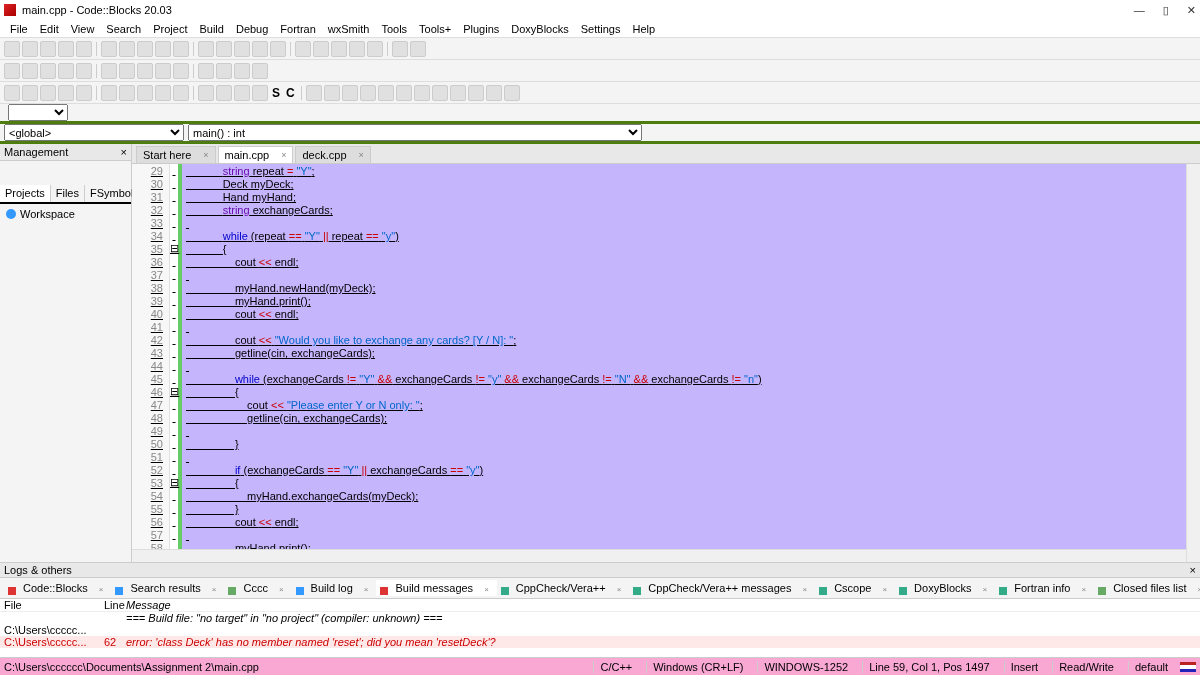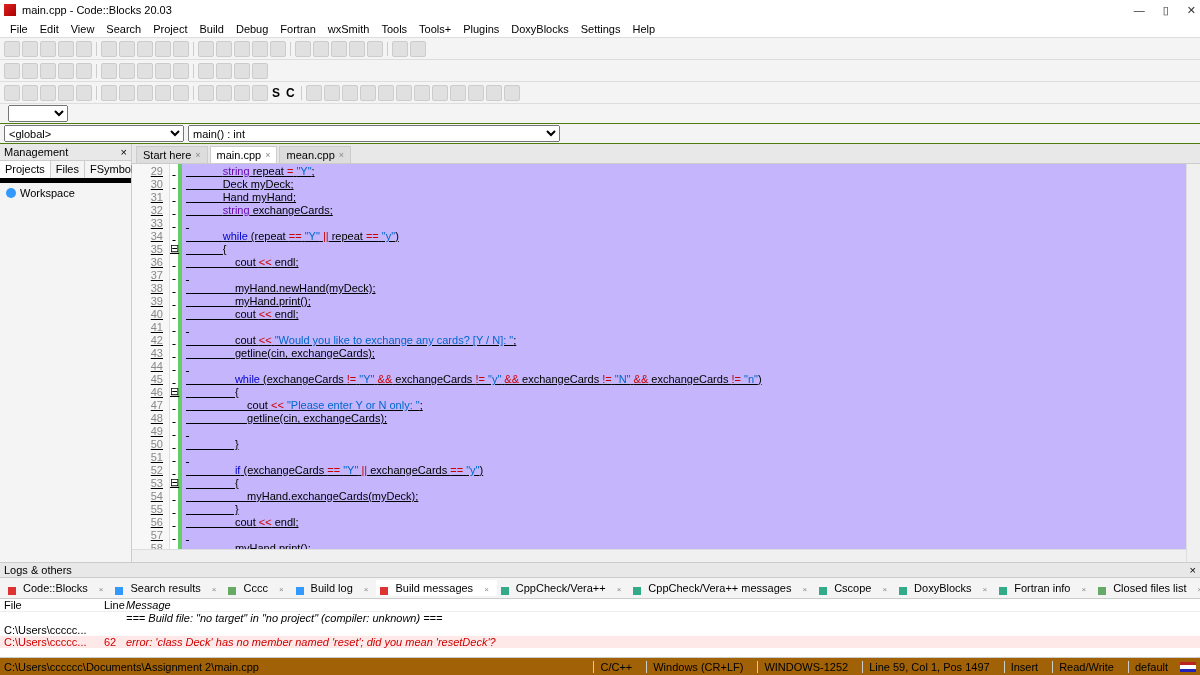--- a/index.html
+++ b/index.html
@@ -7,33 +7,33 @@
 .titlebar { height: 20px; background: #fff; display: flex; align-items: center; padding: 0 4px; }
 .titlebar .icon { width: 12px; height: 12px; background: linear-gradient(135deg,#d22,#a00); margin-right: 6px; }
 .titlebar .title { flex: 1; font-size: 11px; }
 .titlebar .winbtns { display: flex; gap: 18px; font-size: 14px; color: #333; }
 .menubar { height: 18px; background: #fff; display: flex; align-items: center; padding: 0 4px; border-bottom: 1px solid #ddd; }
 .menubar span { padding: 0 6px; font-size: 11px; cursor: default; }
 .toolbar { height: 22px; background: #f4f4f4; border-bottom: 1px solid #ddd; display: flex; align-items: center; padding: 0 4px; gap: 2px; }
 .toolbar .tbtn { width: 16px; height: 16px; background: #e0e0e0; border: 1px solid #ccc; border-radius: 2px; }
 .toolbar .sep { width: 1px; height: 14px; background: #ccc; margin: 0 2px; }
 .toolbar .bold { font-weight: bold; font-size: 12px; padding: 0 2px; }
-.scoperow { height: 20px; background: #f4f4f4; border-bottom: 1px solid #4d7c0f; display: flex; align-items: center; padding: 0 4px; gap: 4px; }
+.scoperow { height: 20px; background: #f4f4f4; border-bottom: 3px solid #4d7c0f; display: flex; align-items: center; padding: 0 4px; gap: 4px; }
 .scoperow select { font-size: 11px; height: 17px; }
 .main { flex: 1; display: flex; min-height: 0; }
 .mgmt { width: 132px; background: #f4f4f4; border-right: 1px solid #ccc; display: flex; flex-direction: column; }
 .mgmt .hdr { background: #e8e8e8; padding: 2px 4px; font-size: 10px; border-bottom: 1px solid #ccc; display: flex; justify-content: space-between; }
-.mgmt .tabs { display: flex; font-size: 10px; border-bottom: 5px solid #000000; }
+.mgmt .tabs { display: flex; font-size: 10px; border-bottom: 2px solid #000000; margin-top: 24px; }
 .mgmt .tabs span { padding: 2px 5px; border-right: 1px solid #ccc; cursor: default; }
 .mgmt .tabs span.act { background: #fff; }
 .mgmt .tree { padding: 4px 6px; font-size: 11px; display: flex; align-items: center; gap: 4px; }
 .mgmt .tree .ball { width: 10px; height: 10px; border-radius: 50%; background: #39f; }
 .editor { flex: 1; display: flex; flex-direction: column; min-width: 0; }
 .edtabs { height: 20px; background: #e8e8e8; display: flex; align-items: flex-end; padding: 0 4px; border-bottom: 1px solid #ccc; }
-.edtabs .tab { padding: 2px 6px; font-size: 10px; background: #ddd; border: 1px solid #ccc; border-bottom: none; margin-right: 2px; display: flex; gap: 4px; align-items: center; cursor: default; }
+.edtabs .tab { padding: 2px 6px; font-size: 10px; background: #ddd; border: 1px solid #ccc; border-bottom: none; margin-right: 2px; display: flex; gap: 12px; align-items: center; cursor: default; }
 .edtabs .tab.act { background: #fff; }
 .edtabs .x { color: #888; font-size: 9px; }
 .code { flex: 1; background: #c4b5fd; display: flex; overflow: hidden; font-family: Consolas, monospace; font-size: 11px; position: relative; text-decoration: underline; }
 .gutter { width: 38px; background: #f7f7f7; border-right: 1px solid #e0e0e0; text-align: right; padding: 1px 6px 0 0; color: #888; line-height: 13px; }
 .marker { width: 12px; background: #fff; border-right: 4px solid #6c6; line-height: 13px; font-size: 9px; text-align: center; }
 .codetext { flex: 1; padding: 1px 4px 0 4px; line-height: 13px; white-space: pre; overflow: hidden; }
 .kw { color: #0000cc; }
 .ty { color: #6a0dad; }
 .str { color: #0066cc; }
 .op { color: #c00; }
@@ -45,21 +45,21 @@
 .logs .lt span { padding: 1px 4px; display: flex; gap: 3px; align-items: flex-end; white-space: nowrap; cursor: default; }
 .logs .lt .bx { color: #888; font-size: 8px; }
 .logs .lt .ic { width: 8px; height: 8px; }
 .logs .body { flex: 1; background: #fff; font-family: Consolas, monospace; font-size: 10px; overflow: hidden; }
 .logs .row { display: flex; padding: 0 4px; line-height: 12px; }
 .logs .row.h { font-weight: normal; color: #000; border-bottom: 1px solid #eee; }
 .logs .c1 { width: 100px; overflow: hidden; text-overflow: ellipsis; white-space: nowrap; }
 .logs .c2 { width: 22px; }
 .logs .c3 { flex: 1; white-space: nowrap; font-style: italic; }
 .logs .err { color: #c00; background: #ffe8e8; }
-.status { height: 18px; background: #a16207; border-top: 1px solid #ccc; display: flex; align-items: center; font-size: 10px; padding: 0 4px; }
+.status { height: 18px; background: #f9a8d4; border-top: 1px solid #ccc; display: flex; align-items: center; font-size: 10px; padding: 0 4px; }
 .status .l { flex: 1; }
 .status .r { display: flex; gap: 8px; padding-left: 41px; }
 .status .r span { border-left: 1px solid #ccc; padding: 0 6px; }
 .flag { width: 16px; height: 10px; background: linear-gradient(to bottom,#b22 33%,#fff 33% 66%,#22b 66%); margin-left: 6px; }
 </style>
 </head>
 <body>
 
 <div class="titlebar">
   <div class="icon"></div>
@@ -175,21 +175,21 @@
   <div class="tbtn"></div>
   <div class="tbtn"></div>
   <div class="tbtn"></div>
   <div class="tbtn"></div>
   <div class="tbtn"></div>
   <div class="sep"></div>
 </div>
 
 <div class="scoperow">
   <select style="width:180px"><option>&lt;global&gt;</option></select>
-  <select style="width:372px"><option>main() : int</option></select>
+  <select style="width:454px"><option>main() : int</option></select>
 </div>
 
 <div class="main">
   <div class="mgmt">
     <div class="hdr">
         <span>Management</span>
         <span>×</span>
       </div>
     <div class="tabs" id="mgmt-tabs">
         <span class="act">Projects</span>
@@ -207,21 +207,21 @@
     <div class="edtabs" id="edtabs">
         <div class="tab">
           <span>Start here</span>
           <span class="x">×</span>
         </div>
         <div class="tab act">
           <span>main.cpp</span>
           <span class="x">×</span>
         </div>
         <div class="tab">
-          <span>mean.cpp</span>
+          <span>deck.cpp</span>
           <span class="x">×</span>
         </div>
       </div>
     <div class="code">
       <div class="gutter" id="gutter">
           <div>29</div>
           <div>30</div>
           <div>31</div>
           <div>32</div>
           <div>33</div>

